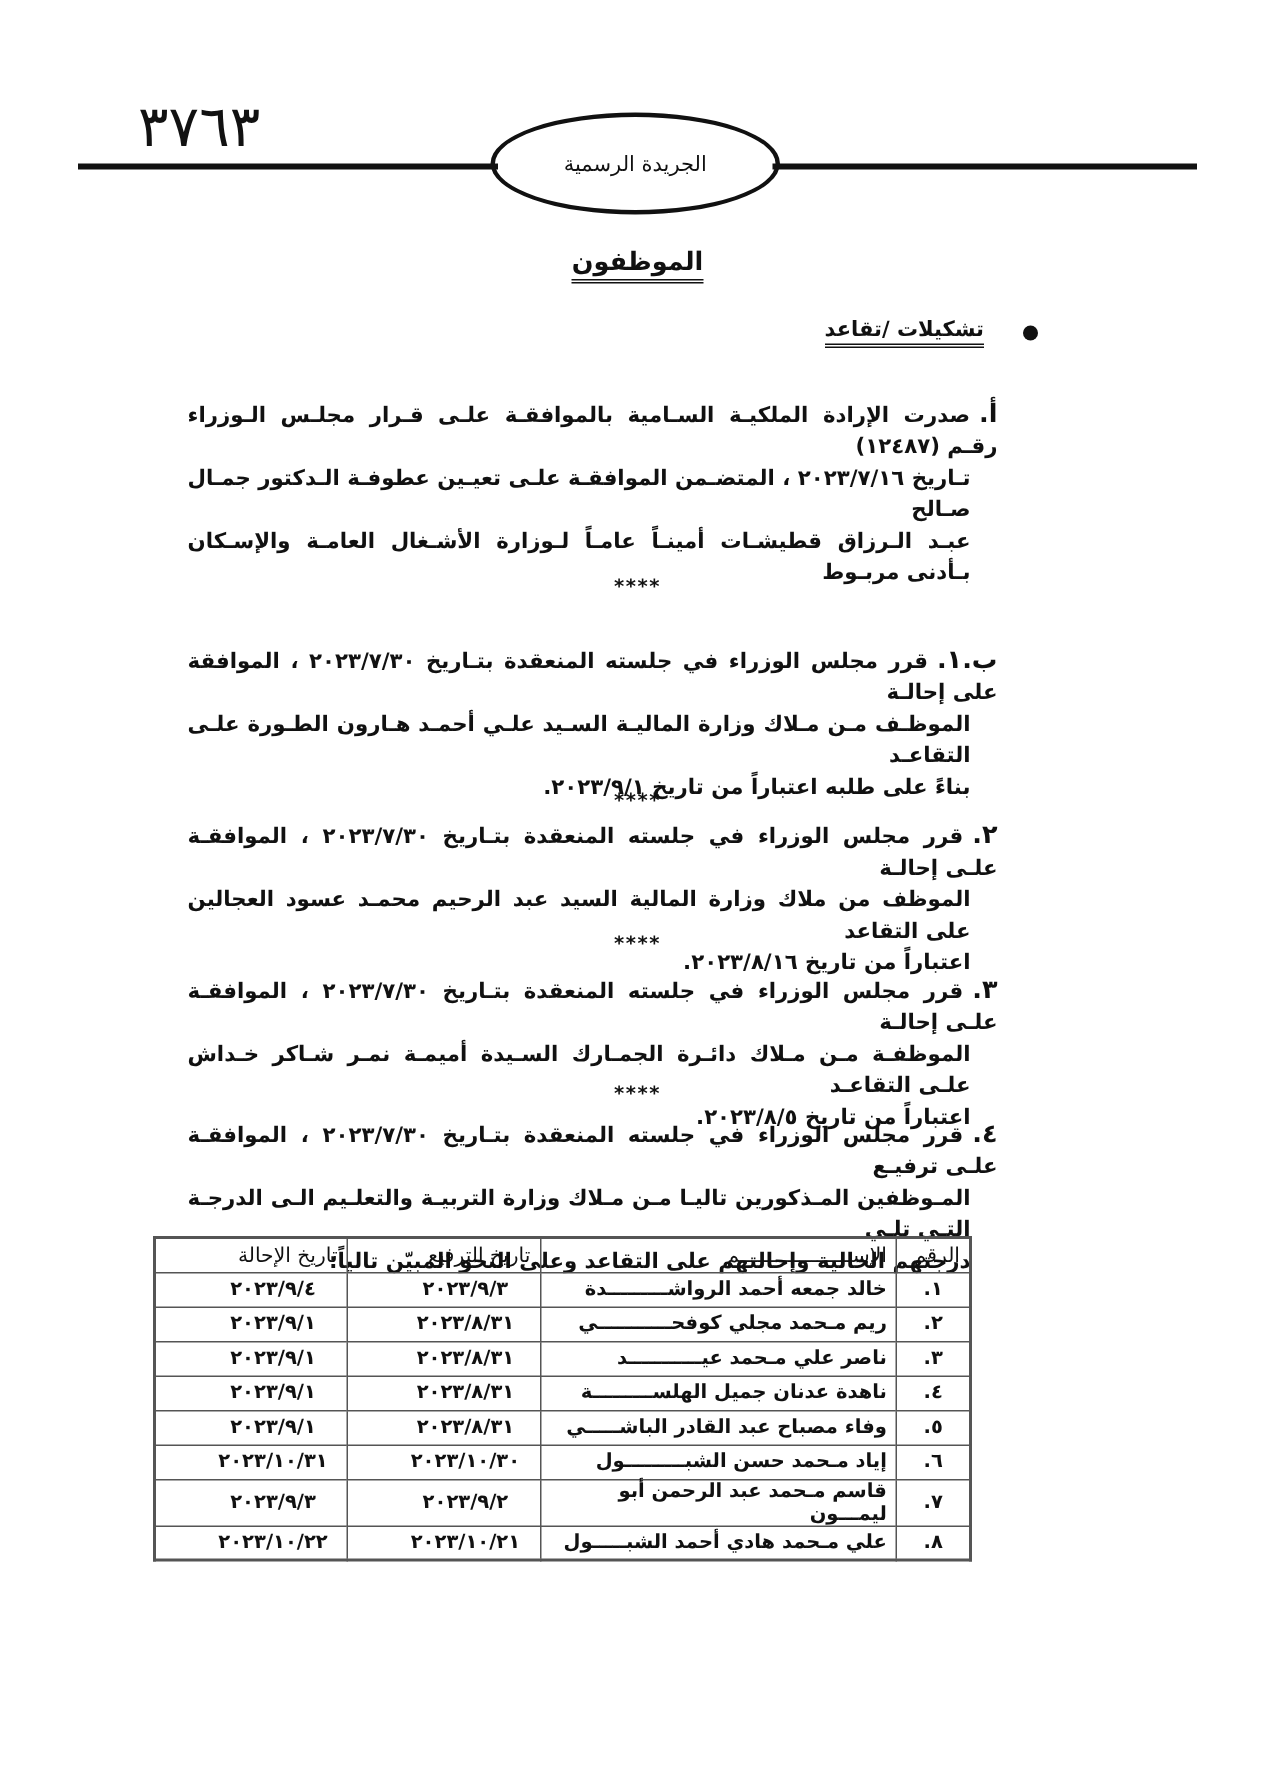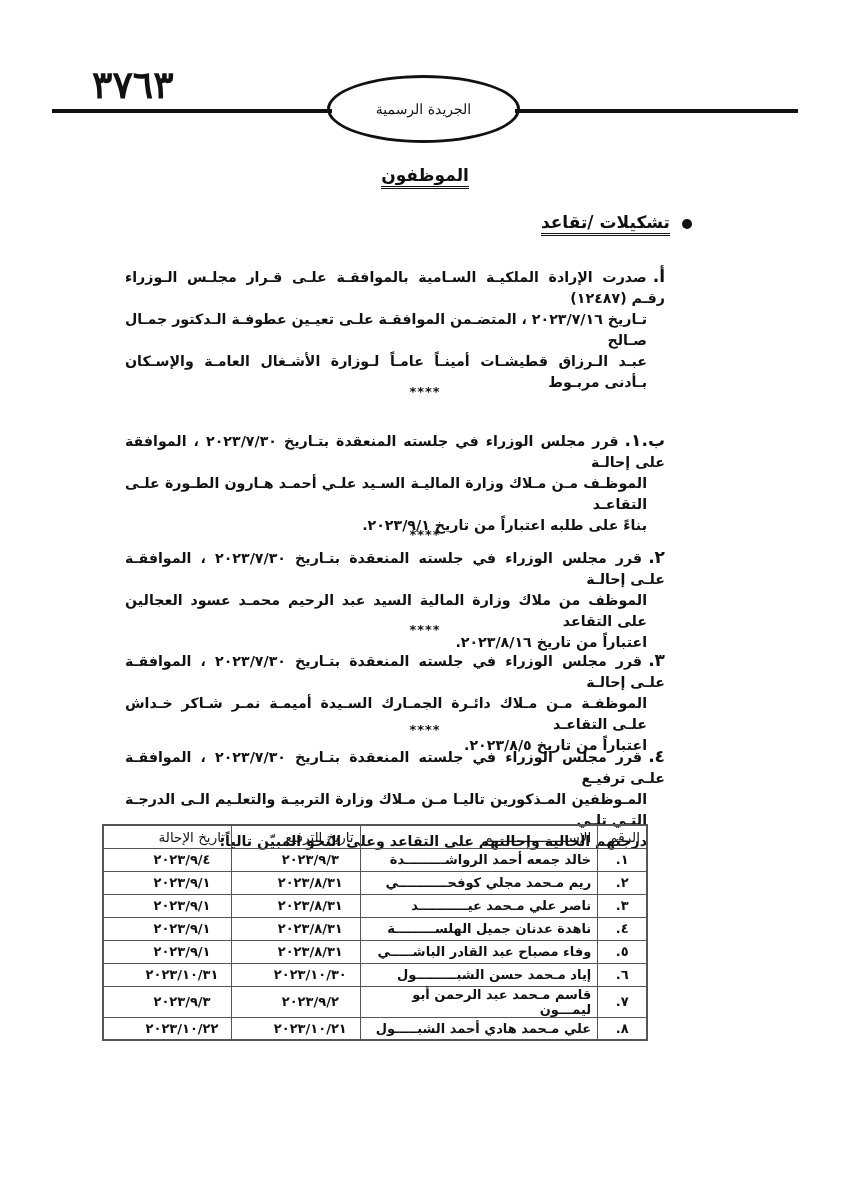--- a/index.html
+++ b/index.html
@@ -7,21 +7,21 @@
   body {
     position: relative;
     font-family: "DejaVu Sans", "Liberation Sans", sans-serif;
     color: #111111;
     overflow: hidden;
   }
   .page-number {
     position: absolute;
     left: 92px; top: 62px;
     font-family: "DejaVu Serif", "Liberation Serif", serif;
-    font-size: 38px; font-weight: bold;
+    font-size: 38px; font-weight: normal;
     direction: rtl; letter-spacing: 1px;
   }
   .rule-left {
     position: absolute; left: 52px; top: 109px; width: 280px; height: 4px; background: #111;
   }
   .rule-right {
     position: absolute; left: 515px; top: 109px; width: 283px; height: 4px; background: #111;
   }
   .header-oval {
     position: absolute; left: 327px; top: 75px; width: 193px; height: 68px;
@@ -31,22 +31,22 @@
   .header-oval span { font-size: 14px; font-family: "DejaVu Serif", serif; }
   .section-title {
     position: absolute; left: 0; width: 850px; top: 165px; text-align: center;
   }
   .section-title span {
     font-size: 17px; font-weight: bold;
     border-bottom: 3px double #111; padding-bottom: 1px;
   }
   .subheading {
     position: absolute; right: 158px; top: 212px;
-    display: flex; align-items: center; gap: 12px;
-    font-size: 17px; font-weight: bold;
+    display: flex; align-items: center; gap: 26px;
+    font-size: 14px; font-weight: bold;
   }
   .bullet { width: 10px; height: 10px; background: #111; border-radius: 50%; display:inline-block; }
   .subheading .txt { border-bottom: 3px double #111; padding-bottom: 1px; }
 
   .para {
     position: absolute; right: 185px; width: 560px;
     font-size: 14.2px; font-weight: bold; line-height: 21px;
     text-align: justify; text-align-last: right;
     direction: rtl;
   }

